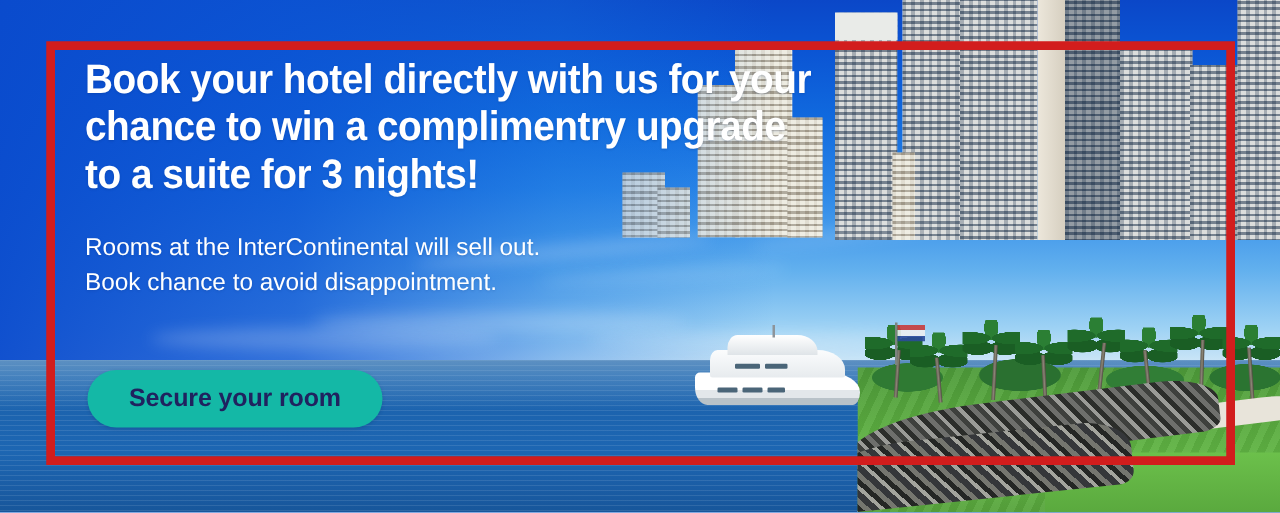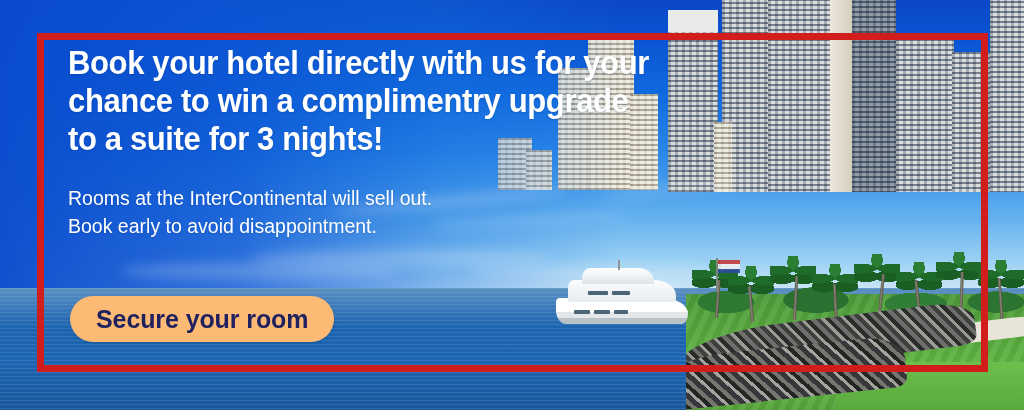--- a/index.html
+++ b/index.html
@@ -248,26 +248,26 @@
   .cta {
     position: absolute;
     left: 70px; top: 296px;
     display: inline-flex;
     align-items: center;
     justify-content: center;
     min-width: 236px;
     height: 46px;
     padding: 0 26px;
     box-sizing: border-box;
-    background: #fdba74;
+    background: #14b8a6;
     color: #20225f;
     border: none;
     border-radius: 999px;
     font-family: "Liberation Sans", sans-serif;
-    font-size: 25px;
+    font-size: 20px;
     font-weight: bold;
     letter-spacing: -0.1px;
     cursor: pointer;
     box-shadow: 0 1px 3px rgba(0,25,70,0.18);
   }
 </style>
 </head>
 <body>
 
 <div class="banner">
@@ -364,18 +364,18 @@
   </div>
   <div class="flag"></div>
 
   <div class="red-frame"></div>
 
   <div class="content">
     <h1 class="headline">Book your hotel directly with us for your
 chance to win a complimentry upgrade
 to a suite for 3 nights!</h1>
     <p class="subcopy">Rooms at the InterContinental will sell out.
-Book early to avoid disappointment.</p>
+Book chance to avoid disappointment.</p>
   </div>
 
   <button class="cta">Secure your room</button>
 
 </div>
 
 </body></html>

